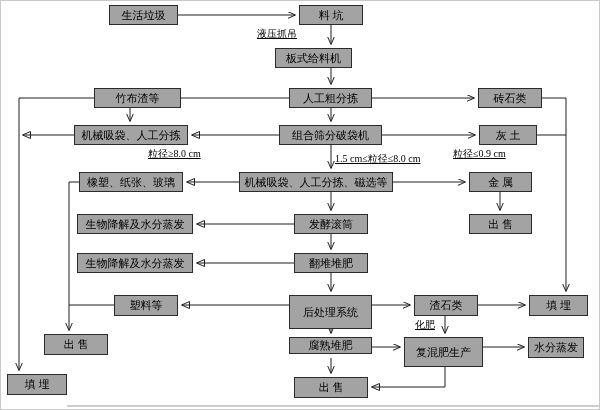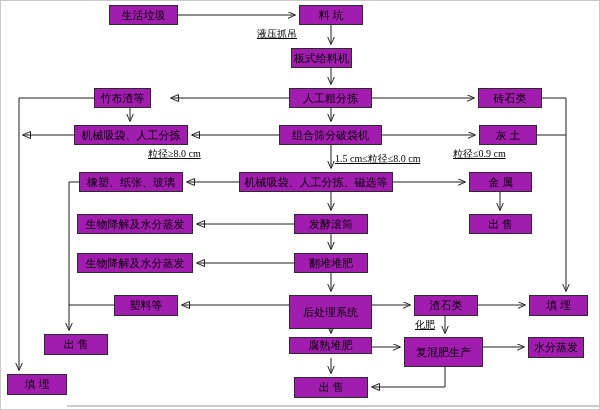--- a/index.html
+++ b/index.html
@@ -9,21 +9,21 @@
     background:#ffffff;
     border:1px solid #c9c9c9;
     box-sizing:border-box;
     font-family:"Liberation Serif","DejaVu Serif",serif;
     overflow:hidden;
   }
   .node{
     position:absolute;
     box-sizing:border-box;
     border:1px solid #2b2b2b;
-    background:#a21caf;
+    background:#a3a3a3;
     display:flex;align-items:center;justify-content:center;
     font-size:11px;line-height:1;color:#000;
     white-space:nowrap;
     z-index:2;
   }
   .flabel{
     position:absolute;
     font-size:10px;color:#000;line-height:1;
     white-space:nowrap;
     z-index:2;
@@ -75,23 +75,23 @@
     <path d="M330,315 V332" marker-end="url(#arr)"></path>
     <path d="M371,346 H399" marker-end="url(#arr)"></path>
     <path d="M482,346 H523" marker-end="url(#arr)"></path>
     <path d="M330,357 V372" marker-end="url(#arr)"></path>
     <path d="M444,357 V386 H371" marker-end="url(#arr)"></path>
     <path class="gray" d="M66,405 H598"></path>
   </svg>
 
   <div class="node" style="left:108px;top:4px;width:69px;height:20px">生活垃圾</div>
   <div class="node" style="left:298px;top:4px;width:64px;height:20px">料 坑</div>
-  <div class="node" style="left:290px;top:47px;width:61px;height:20px">板式给料机</div>
+  <div class="node" style="left:274px;top:47px;width:77px;height:20px">板式给料机</div>
   <div class="node" style="left:288px;top:87px;width:83px;height:20px">人工粗分拣</div>
-  <div class="node" style="left:93px;top:87px;width:57px;height:20px">竹布渣等</div>
+  <div class="node" style="left:93px;top:87px;width:87px;height:20px">竹布渣等</div>
   <div class="node" style="left:477px;top:87px;width:64px;height:20px">砖石类</div>
   <div class="node" style="left:73px;top:124px;width:114px;height:20px">机械吸袋、人工分拣</div>
   <div class="node" style="left:278px;top:124px;width:103px;height:20px">组合筛分破袋机</div>
   <div class="node" style="left:238px;top:171px;width:154px;height:20px">机械吸袋、人工分拣、磁选等</div>
   <div class="node" style="left:478px;top:124px;width:58px;height:20px">灰 土</div>
   <div class="node" style="left:468px;top:171px;width:63px;height:20px">金 属</div>
   <div class="node" style="left:78px;top:171px;width:104px;height:20px">橡塑、纸张、玻璃</div>
   <div class="node" style="left:468px;top:213px;width:63px;height:20px">出 售</div>
   <div class="node" style="left:293px;top:213px;width:74px;height:20px">发酵滚筒</div>
   <div class="node" style="left:76px;top:213px;width:116px;height:20px">生物降解及水分蒸发</div>

